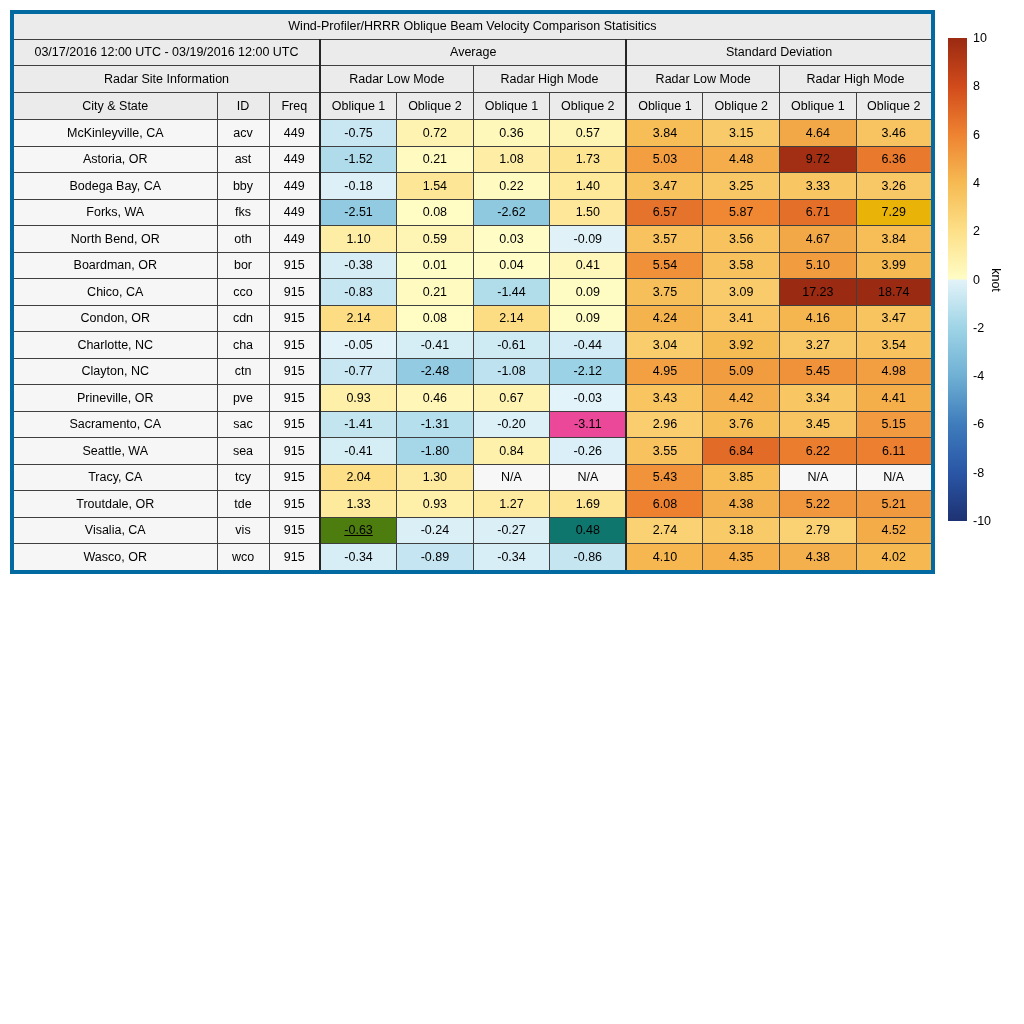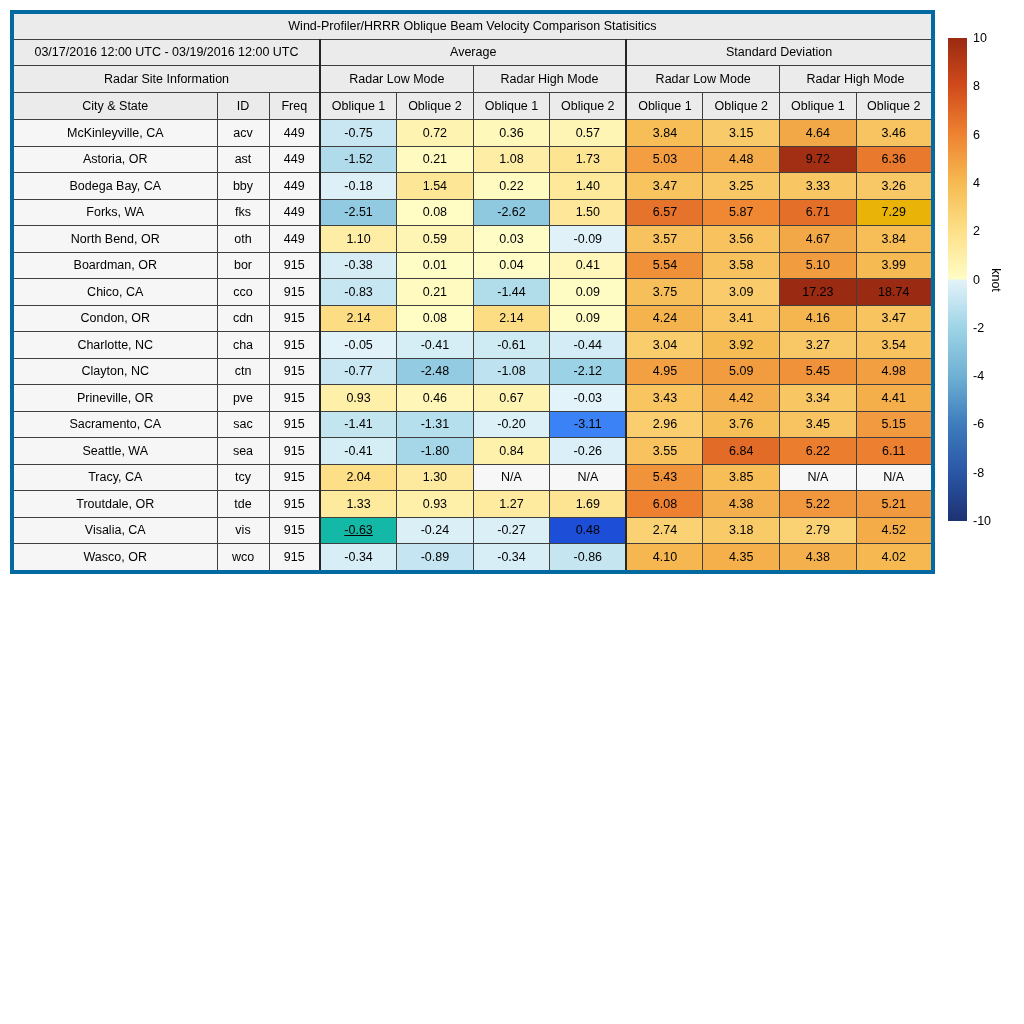--- a/index.html
+++ b/index.html
@@ -230,21 +230,21 @@
           <td style="background: rgb(248, 199, 100);">3.34</td>
           <td style="background: rgb(244, 175, 75);">4.41</td>
         </tr>
         <tr>
           <td class="label">Sacramento, CA</td>
           <td class="label">sac</td>
           <td class="label">915</td>
           <td class="gs" style="background: rgb(195, 229, 240);">-1.41</td>
           <td style="background: rgb(182, 223, 237);">-1.31</td>
           <td style="background: rgb(220, 240, 247);">-0.20</td>
-          <td style="background: #3b82f6;">-3.11</td>
+          <td style="background: #ec4899;">-3.11</td>
           <td class="gs" style="background: rgb(250, 206, 110);">2.96</td>
           <td style="background: rgb(247, 191, 88);">3.76</td>
           <td style="background: rgb(248, 196, 97);">3.45</td>
           <td style="background: rgb(241, 154, 63);">5.15</td>
         </tr>
         <tr>
           <td class="label">Seattle, WA</td>
           <td class="label">sea</td>
           <td class="label">915</td>
           <td class="gs" style="background: rgb(213, 237, 245);">-0.41</td>
@@ -279,24 +279,24 @@
           <td style="background: rgb(253, 228, 146);">1.69</td>
           <td class="gs" style="background: rgb(237, 129, 48);">6.08</td>
           <td style="background: rgb(244, 176, 76);">4.38</td>
           <td style="background: rgb(241, 152, 62);">5.22</td>
           <td style="background: rgb(241, 153, 62);">5.21</td>
         </tr>
         <tr>
           <td class="label">Visalia, CA</td>
           <td class="label">vis</td>
           <td class="label">915</td>
-          <td class="gs" style="background: #14b8a6; text-decoration: underline;">-0.63</td>
+          <td class="gs" style="background: #4d7c0f; text-decoration: underline;">-0.63</td>
           <td style="background: rgb(219, 239, 247);">-0.24</td>
           <td style="background: rgb(218, 239, 246);">-0.27</td>
-          <td style="background: #1d4ed8;">0.48</td>
+          <td style="background: #0f766e;">0.48</td>
           <td class="gs" style="background: rgb(250, 210, 116);">2.74</td>
           <td style="background: rgb(249, 202, 104);">3.18</td>
           <td style="background: rgb(250, 209, 115);">2.79</td>
           <td style="background: rgb(244, 172, 73);">4.52</td>
         </tr>
         <tr>
           <td class="label">Wasco, OR</td>
           <td class="label">wco</td>
           <td class="label">915</td>
           <td class="gs" style="background: rgb(215, 238, 246);">-0.34</td>

